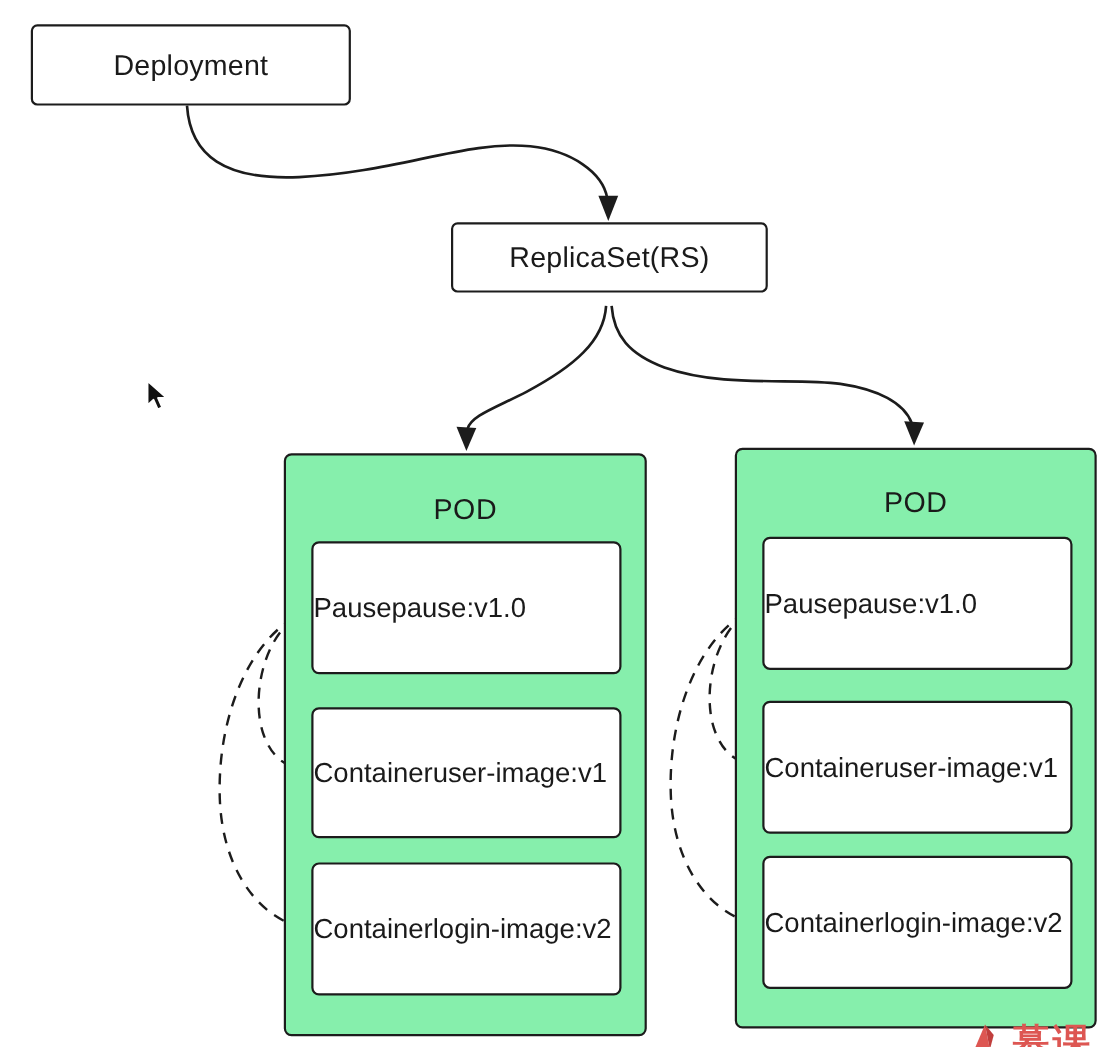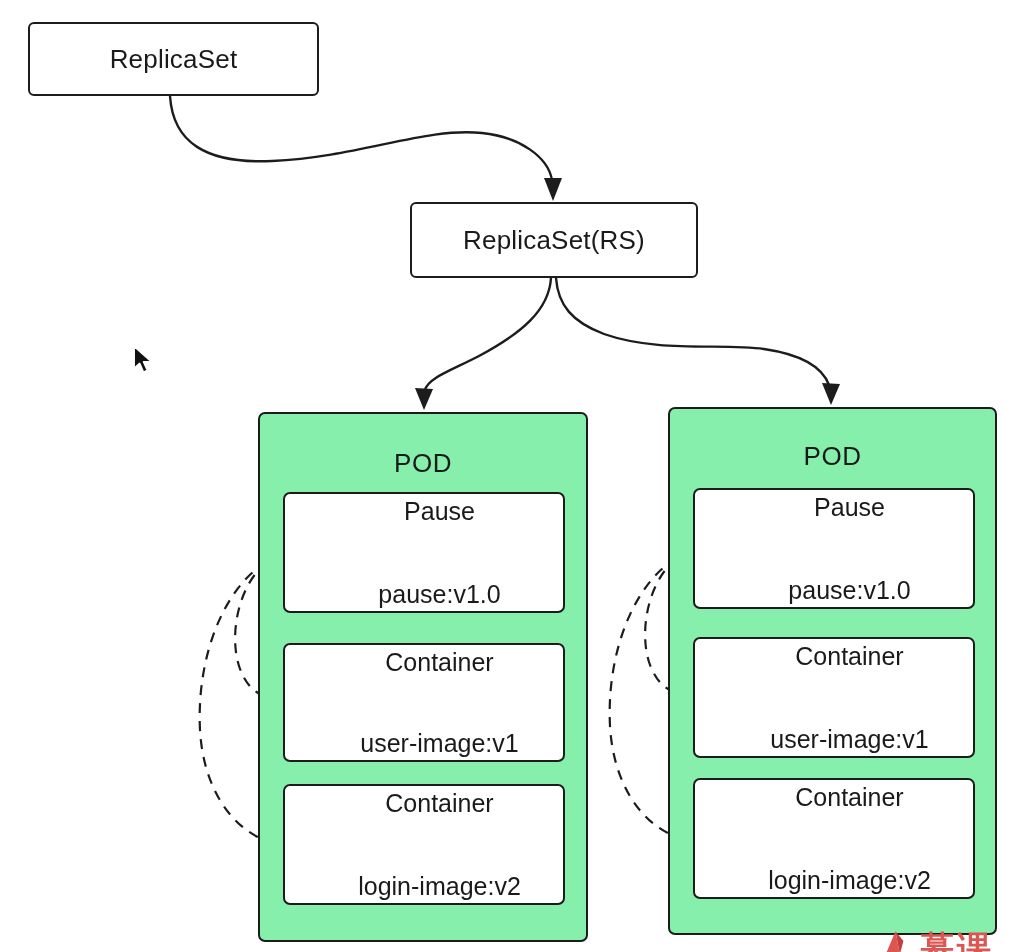--- a/index.html
+++ b/index.html
@@ -26,22 +26,22 @@
     background:#86efac;box-sizing:border-box;
   }
   .pod-title{
     position:absolute;left:0;right:0;text-align:center;
     font-size:26px;letter-spacing:.5px;
   }
   .inner-box{
     position:absolute;
     border:2.5px solid #1c1c1c;border-radius:7px;
     background:#ffffff;box-sizing:border-box;
-    display:flex;flex-direction:column;align-items:center;justify-content:space-between;
-    font-size:25px;line-height:34px;text-align:center;padding-left:31px;
+    display:flex;flex-direction:row;align-items:center;justify-content:flex-start;
+    font-size:25px;line-height:34px;text-align:center;
   }
   .watermark{
     position:absolute;left:884px;top:926px;height:40px;
     display:flex;align-items:flex-start;gap:6px;
     color:#dd5652;
   }
   .watermark .wm-text{
     font-size:34px;font-weight:bold;letter-spacing:3px;line-height:36px;
     margin-top:4px;
   }
@@ -84,24 +84,24 @@
     </g>
     <polygon points="696,696 673,687 677,704" fill="#1c1c1c"></polygon>
 
     <g stroke="#1c1c1c" stroke-width="2.2" fill="none" stroke-dasharray="10 8">
       <path d="M 693,550 C 638,569 606,648 610,726 C 613,780 638,820 672,835"></path>
     </g>
     <polygon points="696,837 673,828 676,845" fill="#1c1c1c"></polygon>
   </svg>
 
   <div class="node" style="left:28px;top:22px;width:291px;height:74px;">
-    <span>ReplicaSet</span>
+    <span>Deployment</span>
   </div>
 
-  <div class="node" style="left:410px;top:202px;width:288px;height:76px;">
+  <div class="node" style="left:410px;top:202px;width:288px;height:64px;">
     <span>ReplicaSet(RS)</span>
   </div>
 
   <div class="pod" style="left:258px;top:412px;width:330px;height:530px;">
     <div class="pod-title" style="top:34px;">POD</div>
     <div class="inner-box" style="left:23px;top:78px;width:282px;height:121px;">
       <span>Pause</span>
       <span>pause:v1.0</span>
     </div>
     <div class="inner-box" style="left:23px;top:229px;width:282px;height:119px;">

